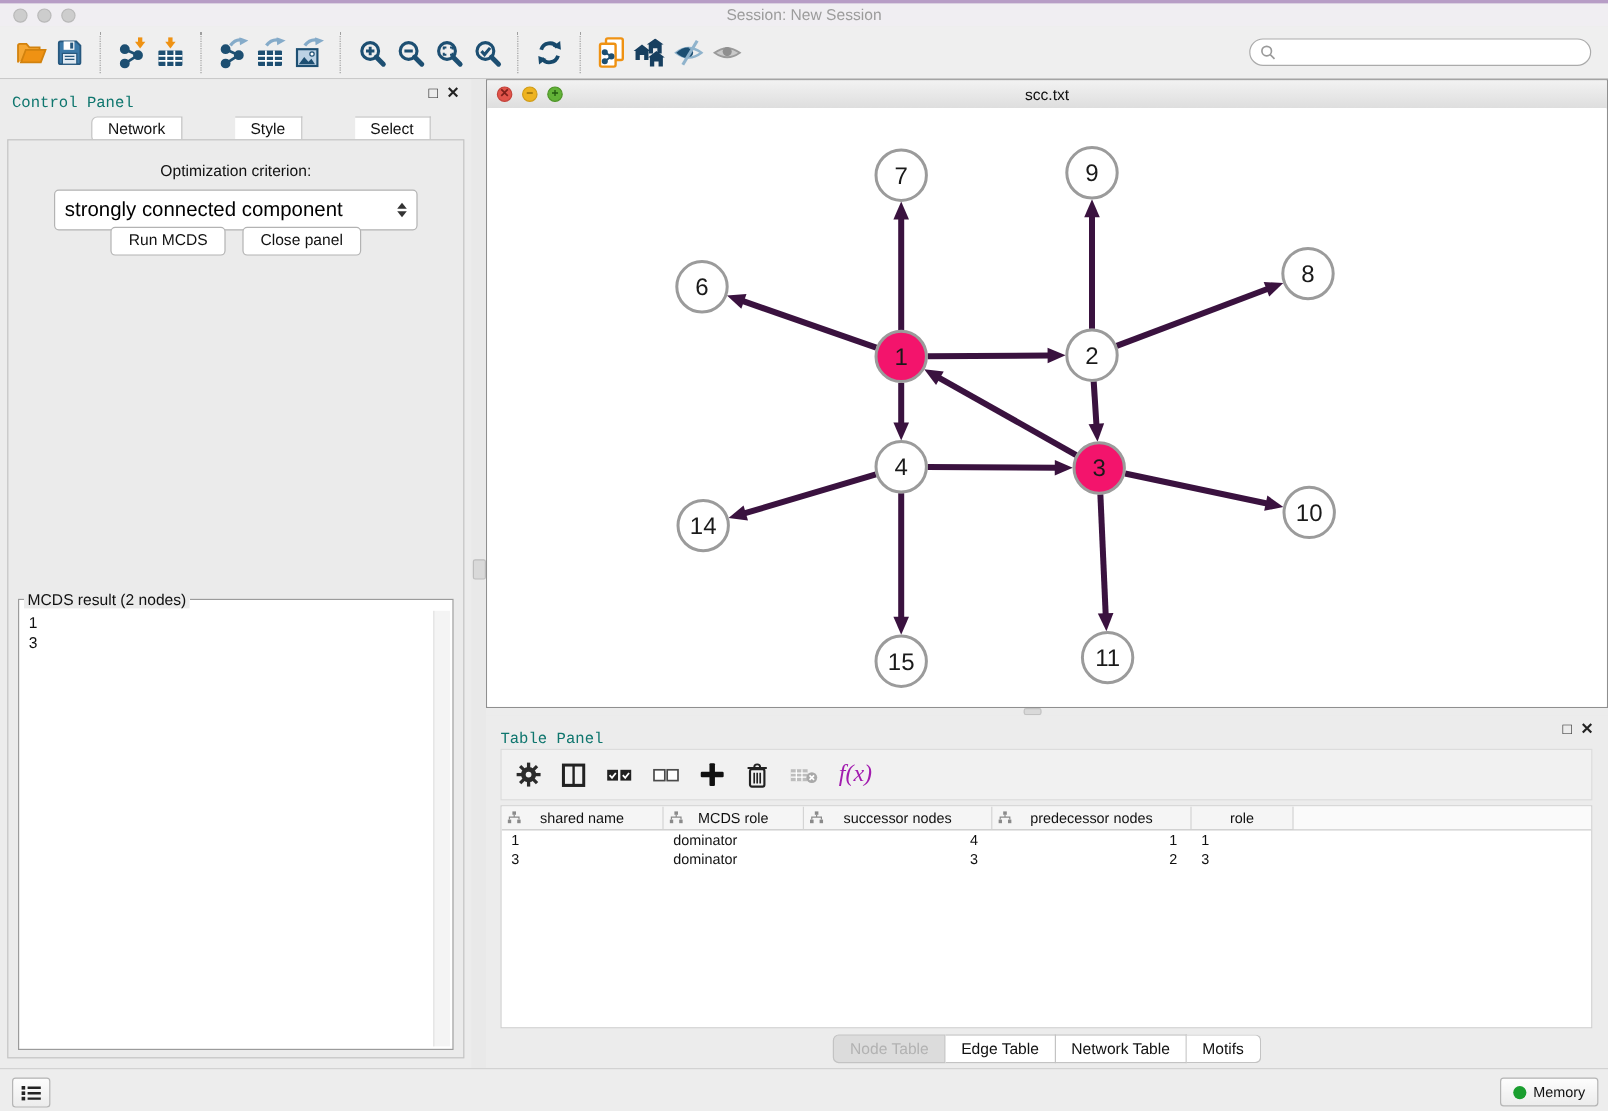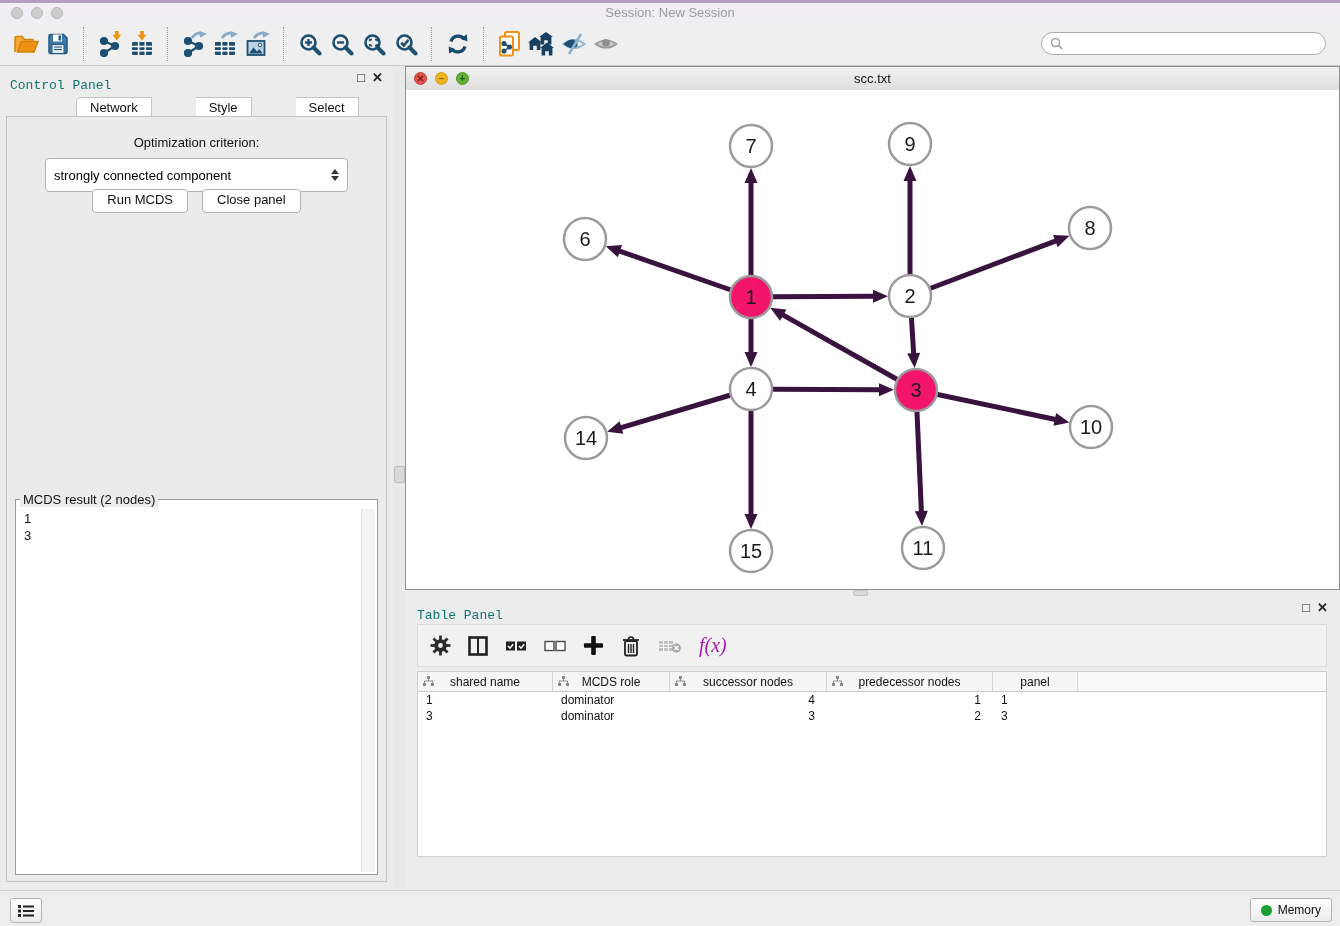--- a/index.html
+++ b/index.html
@@ -32,21 +32,21 @@
   .tabs-row{position:absolute;display:flex;}
   .cp-tabs{left:76px;top:31px;gap:44px;}
   .tab{height:20px;line-height:20px;padding:0 13px;font-size:13px;background:#fff;border:1px solid #c3c3c3;
     border-left:none;color:#111;white-space:nowrap;}
   .tab.first{border-left:1px solid #c3c3c3;border-radius:5px 0 0 5px;}
   .tab.last{border-radius:0 5px 5px 0;}
   .tab.sel{background:#dcdcdc;color:#b2b2b2;}
   .cp-content{position:absolute;left:6px;right:6px;top:50px;bottom:8px;background:#ebebeb;border:1px solid #c3c3c3;}
   .crit-label{position:absolute;left:0;right:0;top:18px;text-align:center;font-size:13px;color:#111;}
   .dropdown{position:absolute;left:38px;right:38px;top:41px;height:22px;background:#fff;border:1px solid #b3b3b3;
-    border-radius:4px;display:flex;align-items:center;padding:16px 8px;box-sizing:border-box;font-size:13px;}
+    border-radius:4px;display:flex;align-items:center;padding:16px 8px;box-sizing:border-box;font-size:17px;}
   .dropdown .val{flex:1;}
   .spin{display:flex;flex-direction:column;gap:2px;align-items:center;}
   .spin .up{width:0;height:0;border-left:4px solid transparent;border-right:4px solid transparent;border-bottom:5px solid #333;}
   .spin .dn{width:0;height:0;border-left:4px solid transparent;border-right:4px solid transparent;border-top:5px solid #333;}
   .btn-row{position:absolute;left:0;right:0;top:72px;display:flex;justify-content:center;gap:14px;}
   .btn{height:22px;line-height:20px;padding:0 14px;background:#fff;border:1px solid #b3b3b3;border-radius:4px;
     font-size:13px;color:#111;text-align:center;}
   fieldset.result{position:absolute;left:8px;right:8px;top:375px;bottom:6px;margin:0;padding:0;border:1px solid #9b9b9b;background:#fff;}
   fieldset.result legend{font-size:13px;color:#111;margin-left:4px;padding:0 3px;background:#ebebeb;}
   .result-lines{position:absolute;left:2px;top:2px;right:16px;bottom:2px;font-size:13px;line-height:17px;padding:1px 6px;color:#111;}
@@ -550,21 +550,21 @@
               <g fill="#8a8a8a">
                 <rect x="4" y="0" width="3" height="3"></rect>
                 <rect x="0" y="7" width="3" height="3"></rect>
                 <rect x="8" y="7" width="3" height="3"></rect>
               </g>
               <path d="M5.5 3 v2 M1.5 7 v-2 h8 v2" fill="none" stroke="#8a8a8a" stroke-width="1"></path>
             </svg>
             <span>predecessor nodes</span>
           </div>
           <div class="hcell" style="width: 85px;">
-            <span>panel</span>
+            <span>role</span>
           </div>
           <div class="hfill"></div>
         </div>
       <div id="t-body">
           <div class="t-row">
             <div class="bcell" style="width: 135px;">1</div>
             <div class="bcell" style="width: 117px;">dominator</div>
             <div class="bcell r" style="width: 157px;">4</div>
             <div class="bcell r" style="width: 166px;">1</div>
             <div class="bcell" style="width: 85px;">1</div>
@@ -572,20 +572,26 @@
           <div class="t-row">
             <div class="bcell" style="width: 135px;">3</div>
             <div class="bcell" style="width: 117px;">dominator</div>
             <div class="bcell r" style="width: 157px;">3</div>
             <div class="bcell r" style="width: 166px;">2</div>
             <div class="bcell" style="width: 85px;">3</div>
           </div>
         </div>
     </div>
 
+    <div class="t-tabs">
+      <span class="tab first sel">Node Table</span>
+      <span class="tab">Edge Table</span>
+      <span class="tab">Network Table</span>
+      <span class="tab last">Motifs</span>
+    </div>
   </div>
 
   <div class="status-bar">
     <span class="sb-btn">
       <svg width="18" height="16" viewBox="0 0 18 16">
         <g fill="#222">
             <rect x="1" y="2" width="3" height="3"></rect>
             <rect x="1" y="6.5" width="3" height="3"></rect>
             <rect x="1" y="11" width="3" height="3"></rect>
           </g>

